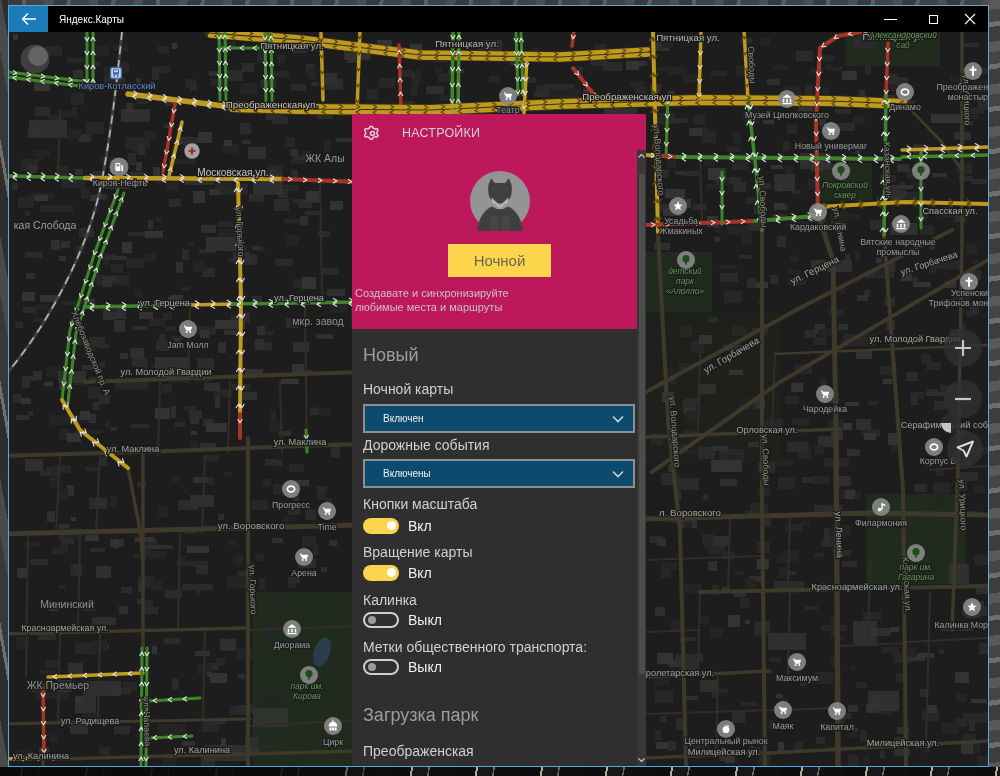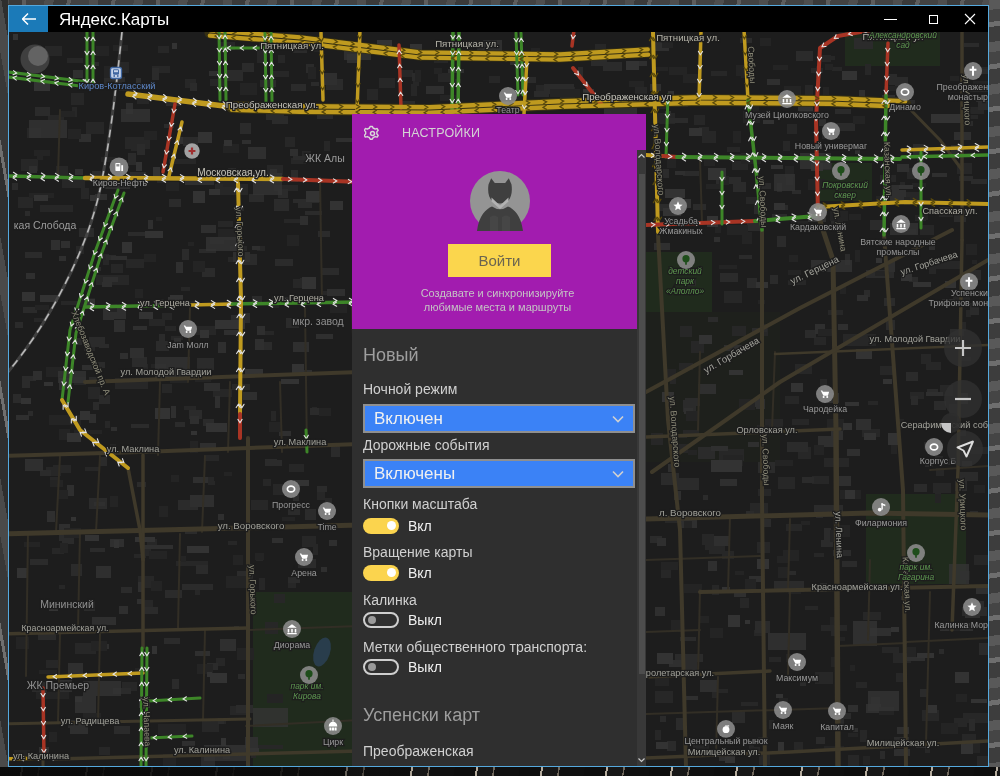--- a/index.html
+++ b/index.html
@@ -3,39 +3,39 @@
 *{margin:0;padding:0;box-sizing:border-box}
 html,body{width:1000px;height:776px;overflow:hidden;background:#3c3c3c;font-family:"Liberation Sans",sans-serif}
 #desk{position:absolute;inset:0;background:#444;}
 #dt{position:absolute;left:0;top:0;width:1000px;height:6px;background:repeating-linear-gradient(100deg,#4e4e4e 0 9px,#3a3a3a 9px 22px,#5d5d5d 22px 26px,#424242 26px 44px)}
 #dl{position:absolute;left:0;top:0;width:8px;height:776px;background:repeating-linear-gradient(80deg,#4a4a4a 0 10px,#2e2e2e 10px 24px,#6f6f6f 24px 27px,#383838 27px 42px)}
 #dr{position:absolute;left:989px;top:0;width:11px;height:776px;background:repeating-linear-gradient(172deg,#595959 0 10px,#454545 10px 22px,#6e6e6e 22px 27px,#3d3d3d 27px 42px)}
 #db{position:absolute;left:0;top:767px;width:1000px;height:9px;background:linear-gradient(90deg,rgba(10,10,10,.9) 0 28%,rgba(10,10,10,0) 42%),repeating-linear-gradient(100deg,#0d0d0d 0 21px,#b4ab9d 21px 23px,#171717 23px 38px,#6f675c 38px 39.5px,#0f0f0f 39.5px 64px)}
 #win{position:absolute;left:8px;top:5px;width:981px;height:762px;border:1px solid #55a9de;background:#1d1d1d}
 #tbar{position:absolute;left:0;top:0;width:979px;height:26px;background:#000}
 #back{position:absolute;left:0;top:0;width:39px;height:26px;background:#1b7ab8}
-#ttext{position:absolute;left:50px;top:0;height:26px;line-height:27px;font-size:17px;color:#fff}
+#ttext{position:absolute;left:50px;top:0;height:26px;line-height:27px;font-size:10px;color:#fff}
 .wbtn{position:absolute;top:0;height:26px;color:#fff}
 #tbar .mini{left:875px;width:13px;top:13px;height:1.2px;background:#fff}
 #tbar .maxi{left:920px;width:9px;height:9px;top:9px;border:1px solid #fff}
 
 #map{position:absolute;left:0;top:26px;width:979px;height:734px;overflow:hidden}
 #map svg{left:0!important;top:0!important}
 #panel{position:absolute;left:343px;top:107.5px;width:294px;height:652.5px;background:#2f2f2f;overflow:hidden}
-#ptop{position:absolute;left:0;top:0;width:356px;height:215.5px;background:#a21caf}
+#ptop{position:absolute;left:0;top:0;width:356px;height:215.5px;background:#be185d}
 #gear{position:absolute;left:12px;top:11px}
 #ptitle{position:absolute;left:50px;top:12px;font-size:12.5px;color:#d4d4d4;letter-spacing:0.2px}
 #avatar{position:absolute;left:118px;top:57.5px;width:60px;height:60px}
 #signin{position:absolute;left:96px;top:130.5px;width:103px;height:33px;background:#fbd64d;color:#6b6550;font-size:15px;text-align:center;line-height:33px}
-#cap{position:absolute;left:3px;top:173.5px;width:285px;text-align:center;font-size:11px;line-height:13.5px;color:#c4c4c4}
+#cap{position:absolute;left:3px;top:173.5px;width:285px;text-align:left;font-size:11px;line-height:13.5px;color:#c4c4c4}
 #plist{position:absolute;left:11px;top:0;width:274px}
 #plist>div{position:absolute}
 .sect{font-size:18px;color:#9e9e9e}
 .lbl{font-size:14px;color:#d0d0d0}
-.combo{width:272px;height:29px;border:2px solid #8f8f8f;background:#3b82f6;color:#f0f0f0;font-size:17px;line-height:25px;padding-left:9px;position:relative}
+.combo{width:272px;height:29px;border:2px solid #8f8f8f;background:#0c4a6e;color:#f0f0f0;font-size:10px;line-height:25px;padding-left:18px;position:relative}
 .combo svg{position:absolute;right:9px;top:9px}
 .trow{height:16px;display:flex;align-items:flex-start}
 .trow span{font-size:14px;color:#f0f0f0;margin-left:9px}
 .tog{width:36px;height:16px;border-radius:8px;position:relative}
 .tog.on{background:#fbd44e}
 .tog.on .knob{position:absolute;right:3px;top:3.5px;width:9px;height:9px;border-radius:50%;background:#fff}
 .tog.off{border:2px solid #cfcfcf}
 .tog.off .knob{position:absolute;left:3px;top:2px;width:8px;height:8px;border-radius:50%;background:#9a9a9a}
 #sbar{position:absolute;right:0;top:36px;width:9px;height:616px;background:#383838}
 #sthumb{position:absolute;left:1.5px;top:24px;width:6px;height:500px;background:#4d4d4d}
@@ -1069,26 +1069,26 @@
     <span id="ptitle">НАСТРОЙКИ</span>
     <div id="avatar">
       <svg width="60" height="60" viewBox="0 0 60 60">
         <circle cx="30" cy="30" r="30" fill="#949494"></circle>
         <path d="M7,60 C9,44 16,38 22,35.5 Q30,41 38,35.5 C44,38 51,44 53,60 z" fill="#3f3f3f"></path>
         <path d="M20,46 q4,-3 8,0 l0,14 h-8 z M32,46 q4,-3 8,0 l0,14 h-8 z" fill="#464646"></path>
         <path d="M18.5,13.5 L21.2,7.2 L24.8,12 L35.2,12 L38.8,7.2 L41.5,13.5 C42.5,20.5 41.5,27 37.5,30.5 Q30,34.5 22.5,30.5 C18.5,27 17.5,20.5 18.5,13.5 z" fill="#3f3f3f"></path>
         <path d="M21.5,26.5 L30,34.5 L38.5,26.5 L38.5,30.5 L30,38 L21.5,30.5 z" fill="#b2b2b2"></path>
       </svg>
     </div>
-    <div id="signin">Войти</div>
+    <div id="signin">Ночной</div>
     <div id="cap">Создавате и синхронизируйте<br>любимые места и маршруты</div>
   </div>
   <div id="plist">
     <div class="sect" style="top:231px">Новый</div>
-    <div class="lbl" style="top:267px">Ночной режим</div>
+    <div class="lbl" style="top:267px">Ночной карты</div>
     <div class="combo" style="top:290px"><span>Включен</span><svg width="12" height="8" viewBox="0 0 12 8">
             <path d="M1,1.5 L6,6.5 L11,1.5" fill="none" stroke="#d0d0d0" stroke-width="1.6"></path>
           </svg></div>
     <div class="lbl" style="top:323px">Дорожные события</div>
     <div class="combo" style="top:345px"><span>Включены</span><svg width="12" height="8" viewBox="0 0 12 8">
             <path d="M1,1.5 L6,6.5 L11,1.5" fill="none" stroke="#d0d0d0" stroke-width="1.6"></path>
           </svg></div>
     <div class="lbl" style="top:382px">Кнопки масштаба</div>
     <div class="trow" style="top:404px">
           <div class="tog on">
@@ -1110,21 +1110,21 @@
           </div>
           <span>Выкл</span>
         </div>
     <div class="lbl" style="top:525px">Метки общественного транспорта:</div>
     <div class="trow" style="top:545px">
           <div class="tog off">
             <div class="knob"></div>
           </div>
           <span>Выкл</span>
         </div>
-    <div class="sect" style="top:591px">Успенски карт</div>
+    <div class="sect" style="top:591px">Загрузка парк</div>
     <div class="lbl" style="top:629px">Преображенская</div>
   </div>
   <div id="sbar">
         <div id="sthumb"></div>
         <svg class="sarr" style="top:3px" width="9" height="6" viewBox="0 0 9 6">
           <path d="M1.5,4.5 L4.5,1.5 L7.5,4.5" fill="none" stroke="#c9c9c9" stroke-width="1.2"></path>
         </svg>
         <svg class="sarr" style="bottom:3px" width="9" height="6" viewBox="0 0 9 6">
           <path d="M1.5,1.5 L4.5,4.5 L7.5,1.5" fill="none" stroke="#c9c9c9" stroke-width="1.2"></path>
         </svg>

